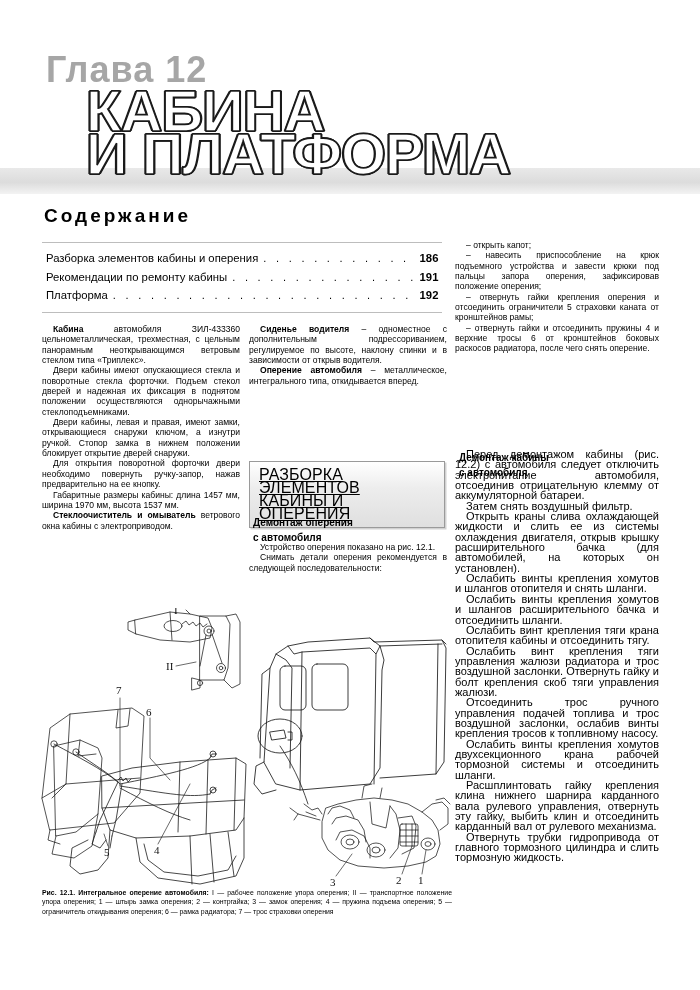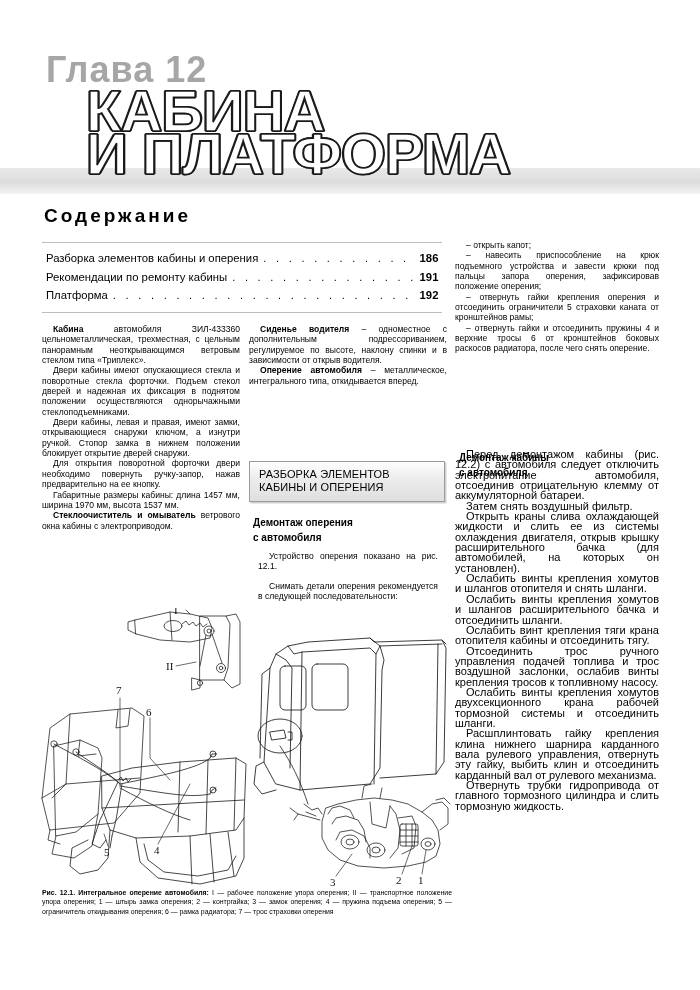--- a/index.html
+++ b/index.html
@@ -134,24 +134,25 @@
     left: 249px;
     top: 461px;
     width: 196px;
     box-sizing: border-box;
     background: linear-gradient(to bottom, #ffffff 0%, #ededed 40%, #dfdfdf 100%);
     border: 1px solid #9a9a9a;
     box-shadow: 1.5px 1.5px 0 rgba(0,0,0,0.18);
     padding: 6px 9px 7px 9px;
   }
   #section-box .sb-line {
-    font-size: 11px;
+    font-size: 16px;
     font-weight: normal;
     line-height: 13px;
     letter-spacing: 0.1px;
+    text-decoration: underline;
   }
 
   .subhead {
     font-size: 10px;
     font-weight: bold;
     line-height: 11.4px;
     margin: 4px;
   }
   #mid-subhead {
     position: absolute;
@@ -161,21 +162,21 @@
   }
   #mid-after {
     position: absolute;
     left: 249px;
     top: 542px;
     width: 198px;
     font-size: 8.55px;
     line-height: 10.35px;
     text-align: justify;
   }
-  #mid-after p { margin: 9px; text-indent: 11px; }
+  #mid-after p { margin: 0; text-indent: 11px; }
 
   #right-subhead {
     position: absolute;
     left: 455px;
     top: 448px;
     width: 204px;
   }
   #col-right-2 {
     position: absolute;
     left: 455px;
@@ -279,20 +280,21 @@
   <p class="subhead">с автомобиля</p>
 </div>
 
 <div id="col-right-2">
   <p>Перед демонтажом кабины (рис. 12.2) с автомобиля следует отключить электропитание автомобиля, отсоединив отрицательную клемму от аккумуляторной батареи.</p>
   <p>Затем снять воздушный фильтр.</p>
   <p>Открыть краны слива охлаждающей жидкости и слить ее из системы охлаждения двигателя, открыв крышку расширительного бачка (для автомобилей, на которых он установлен).</p>
   <p>Ослабить винты крепления хомутов и шлангов отопителя и снять шланги.</p>
   <p>Ослабить винты крепления хомутов и шлангов расширительного бачка и отсоединить шланги.</p>
   <p>Ослабить винт крепления тяги крана отопителя кабины и отсоединить тягу.</p>
+  <p>Ослабить винт крепления тяги управления жалюзи радиатора и трос воздушной заслонки. Отвернуть гайку и болт крепления скоб тяги управления жалюзи.</p>
   <p>Отсоединить трос ручного управления подачей топлива и трос воздушной заслонки, ослабив винты крепления тросов к топливному насосу.</p>
   <p>Ослабить винты крепления хомутов двухсекционного крана рабочей тормозной системы и отсоединить шланги.</p>
   <p>Расшплинтовать гайку крепления клина нижнего шарнира карданного вала рулевого управления, отвернуть эту гайку, выбить клин и отсоединить карданный вал от рулевого механизма.</p>
   <p>Отвернуть трубки гидропривода от главного тормозного цилиндра и слить тормозную жидкость.</p>
 </div>
 
 <div id="figure">
   <svg width="412" height="282" viewBox="0 0 412 282" xmlns="http://www.w3.org/2000/svg" fill="none" stroke="#1a1a1a" stroke-width="0.8" stroke-linejoin="round" stroke-linecap="round">
 
     <g stroke-width="0.75">

